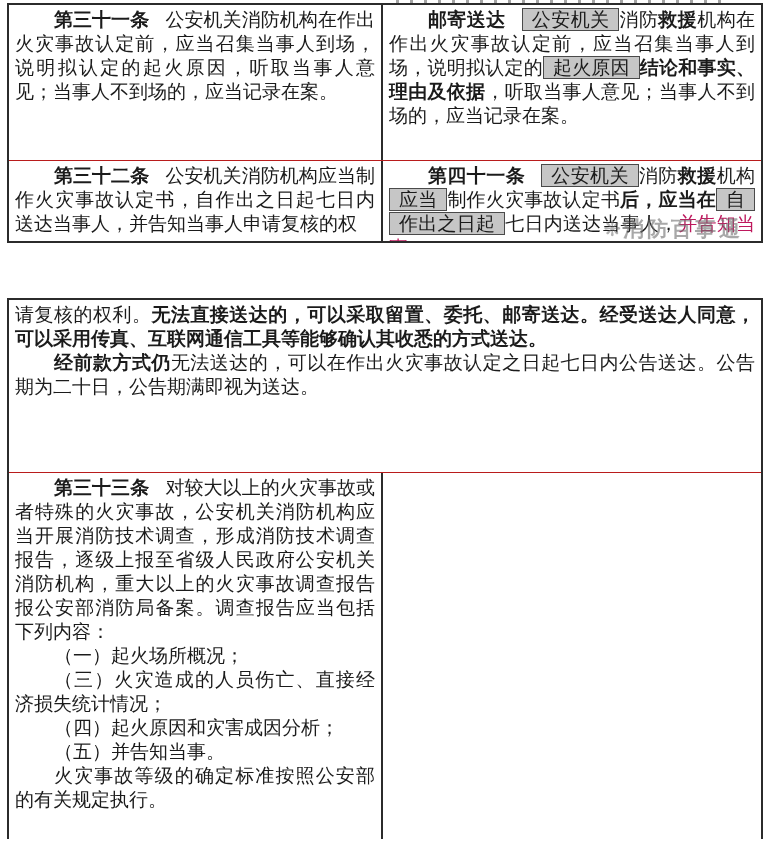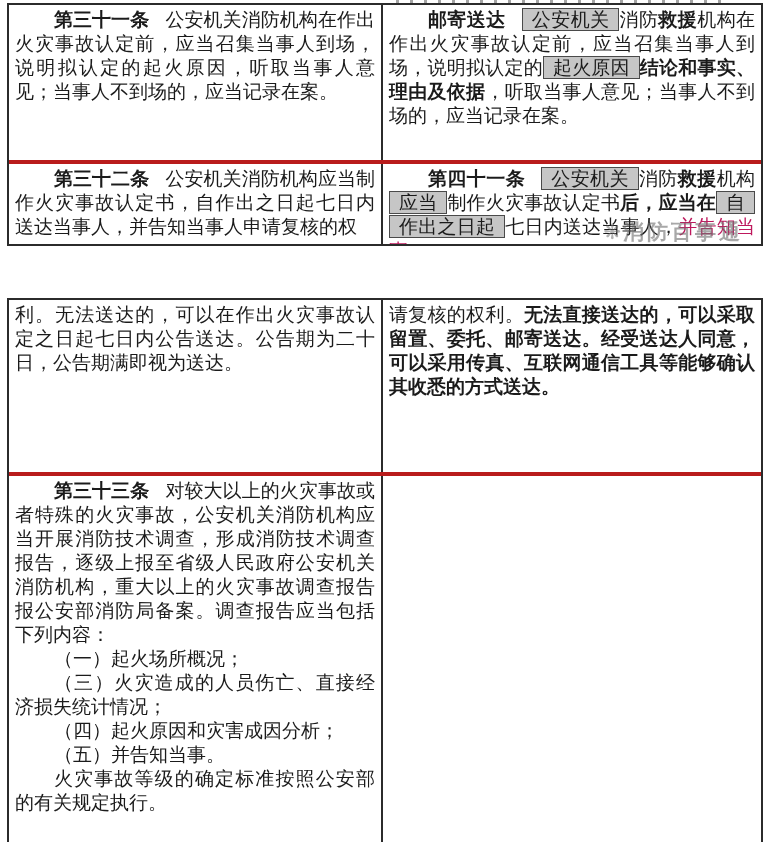--- a/index.html
+++ b/index.html
@@ -6,21 +6,21 @@
   body{
     width:770px;height:844px;overflow:hidden;position:relative;
     background:#ffffff;color:#1b1b1b;
     font-family:"Liberation Serif","DejaVu Serif",serif;
     font-size:19px;line-height:24px;
   }
   .tbl{position:absolute;left:7px;width:752px;border:2px solid #2b2b2b;background:#fff;}
   .tbl1{top:3px;}
   .tbl2{top:298px;border-bottom:none;}
   .row{display:flex;align-items:stretch;}
-  .row + .row{border-top:4px solid #b91c1c;}
+  .row + .row{border-top:1px solid #b91c1c;}
   .cell{box-sizing:border-box;padding:3px 6px 2px 6px;overflow:hidden;text-align:justify;}
   .cl{width:374px;border-right:2px solid #2b2b2b;}
   .cr{flex:1;position:relative;}
   .h-r1t1{height:155px;} .h-r2t1{height:80px;}
   .h-r1t2{height:172px;} .h-r2t2{height:366px;}
   .p{text-indent:2.05em;margin:0;}
   .p0{text-indent:0;margin:0;}
   .num{font-weight:bold;margin-right:0.85em;}
   b,.b{font-weight:bold;}
   .boxdel{
@@ -74,26 +74,26 @@
         <span class="wm-icon">❋</span><span>消防百事通</span>
       </div>
     </div>
   </div>
 
 </div>
 
 <div class="tbl tbl2">
 
   <div class="row">
-    <div class="cell cl h-r1t2">
-      <p class="p0">利。无法送达的，可以在作出火灾事故认定之日起七日内公告送达。公告期为二十日，公告期满即视为送达。</p>
-    </div>
     <div class="cell cr h-r1t2">
       <p class="p0">
         <span>请复核的权利。</span><b>无法直接送达的，可以采取留置、委托、邮寄送达。经受送达人同意，可以采用传真、互联网通信工具等能够确认其收悉的方式送达。</b>
+      </p>
+      <p class="p">
+        <b>经前款方式仍</b><span>无法送达的，可以在作出火灾事故认定之日起七日内公告送达。公告期为二十日，公告期满即视为送达。</span>
       </p>
     </div>
   </div>
 
   <div class="row">
     <div class="cell cl h-r2t2">
       <p class="p">
         <span class="num">第三十三条</span><span>对较大以上的火灾事故或者特殊的火灾事故，公安机关消防机构应当开展消防技术调查，形成消防技术调查报告，逐级上报至省级人民政府公安机关消防机构，重大以上的火灾事故调查报告报公安部消防局备案。调查报告应当包括下列内容：</span>
       </p>
       <p class="p">（一）起火场所概况；</p>

